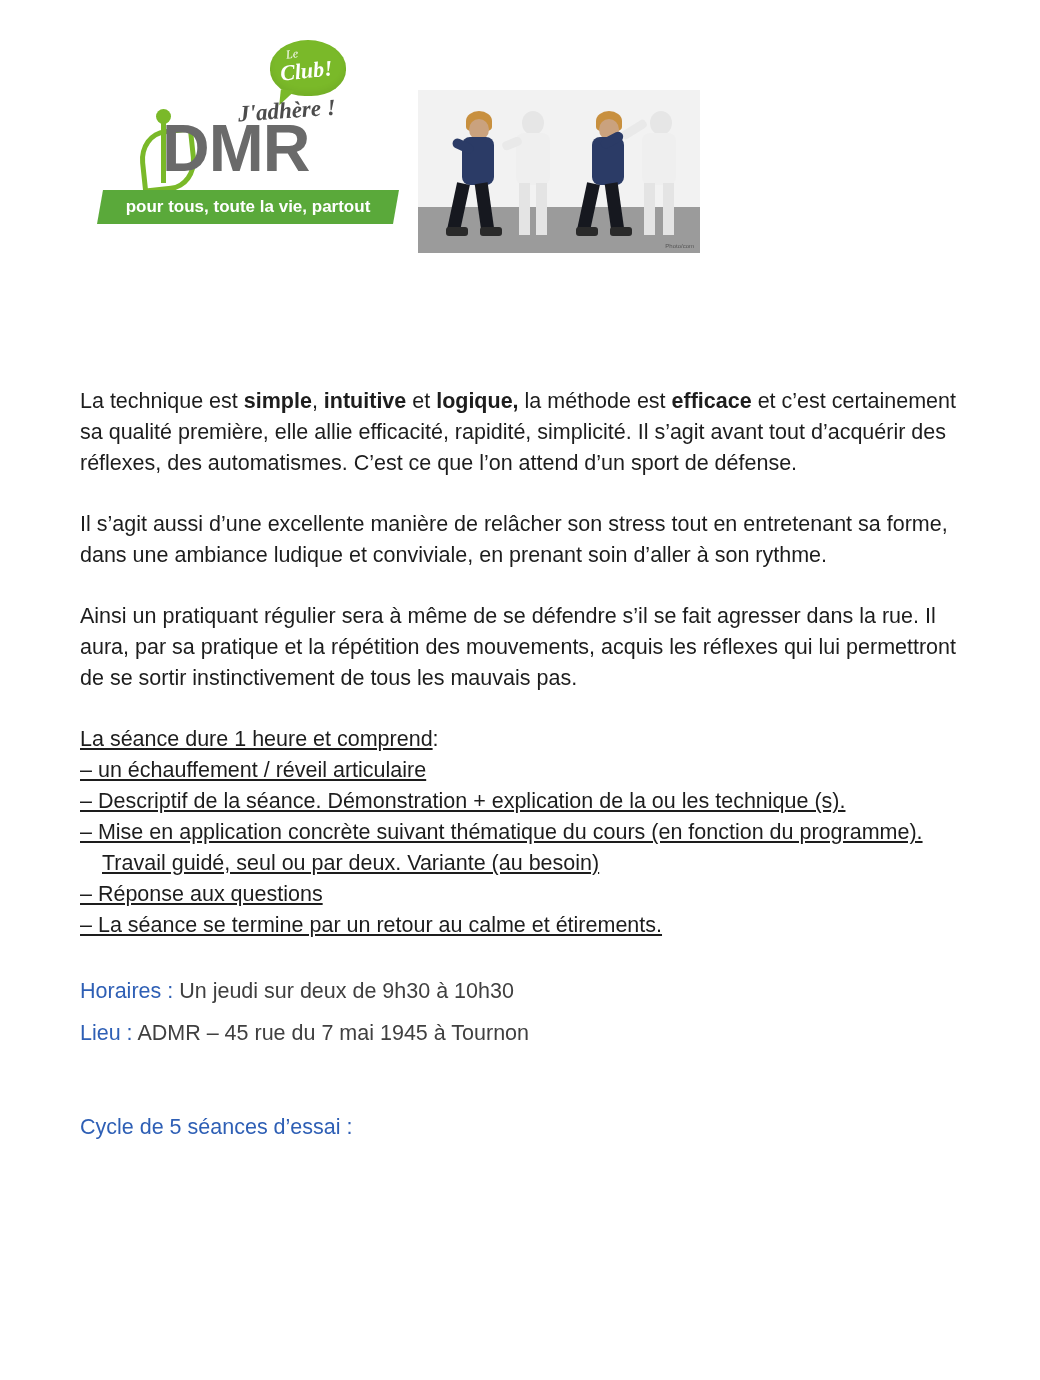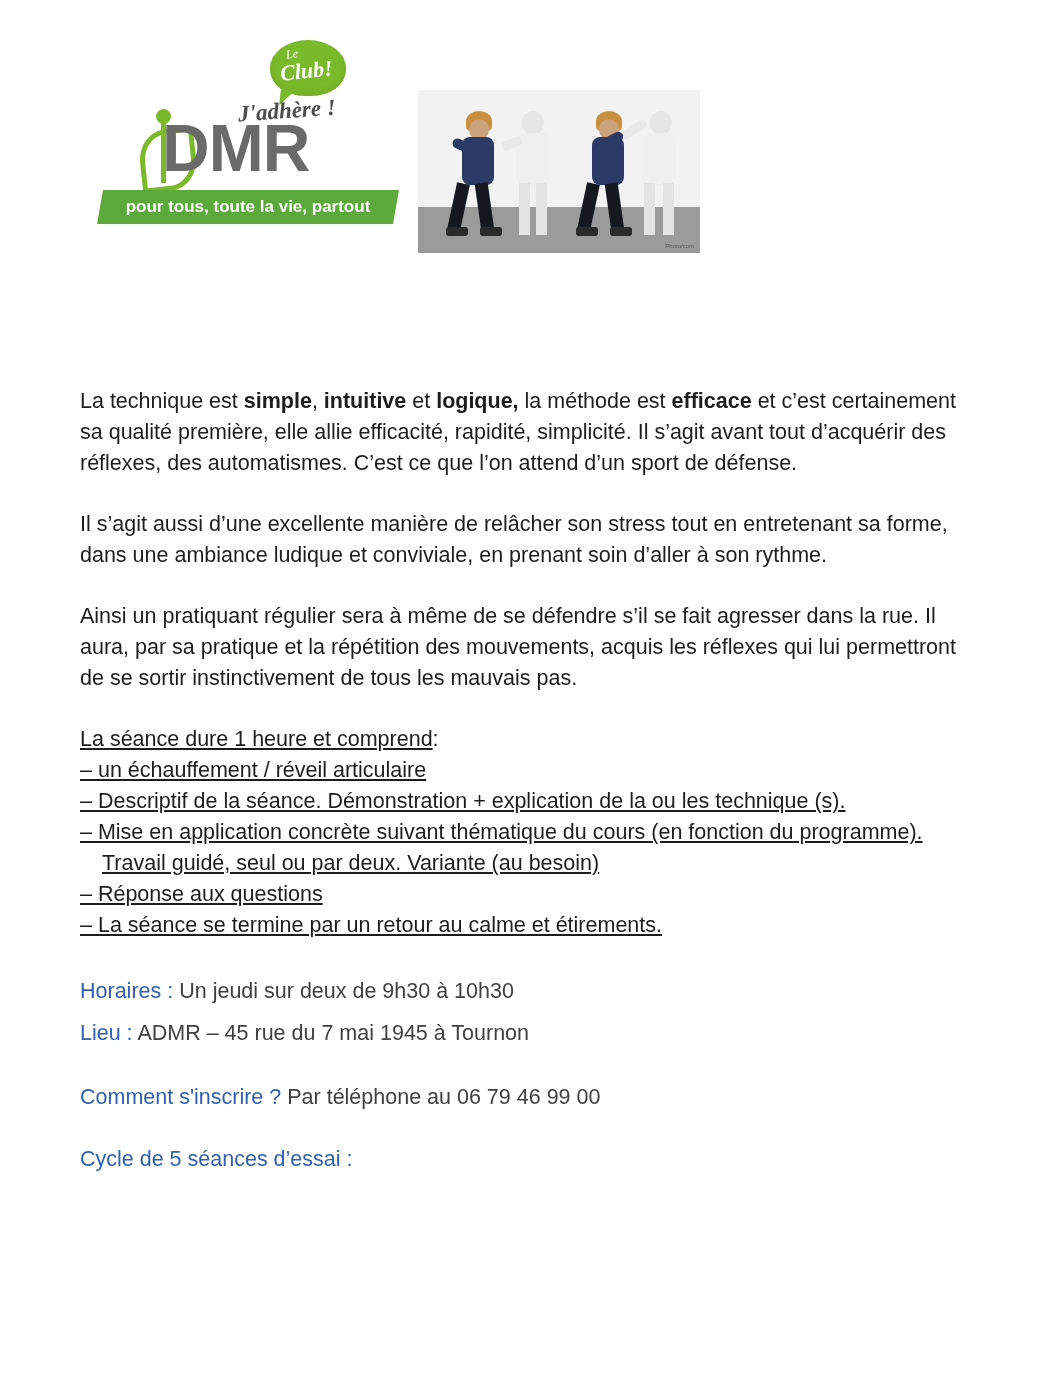--- a/index.html
+++ b/index.html
@@ -377,20 +377,16 @@
   <div class="info-block">
     <p class="info-line">
       <span class="label-blue">Horaires :</span>
       <span class="value-bold">Un jeudi sur deux de 9h30 à 10h30</span>
     </p>
     <p class="info-line">
       <span class="label-blue">Lieu :</span>
       <span class="value-bold">ADMR – 45 rue du 7 mai 1945 à Tournon</span>
     </p>
     <div class="info-gap"></div>
-    <p class="info-line">
-      <span class="label-blue">Comment s'inscrire ?</span>
-      <span class="value-bold">Par téléphone au 06 79 46 99 00</span>
-    </p>
     <p class="cycle">Cycle de 5 séances d’essai :</p>
   </div>
 
 </div>
 
 </body></html>

